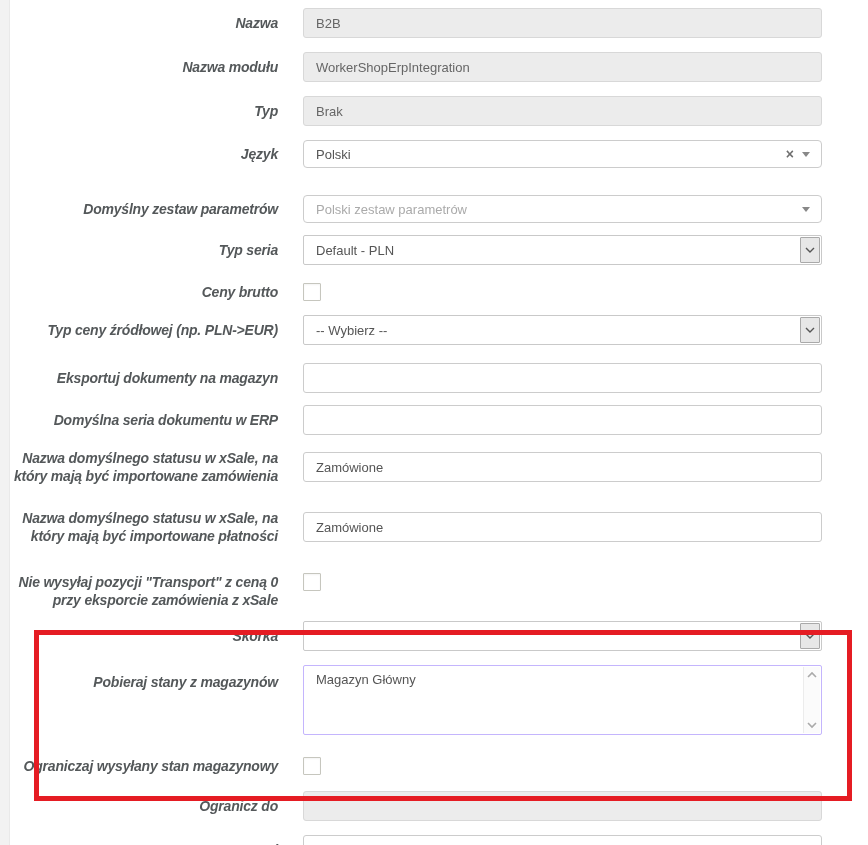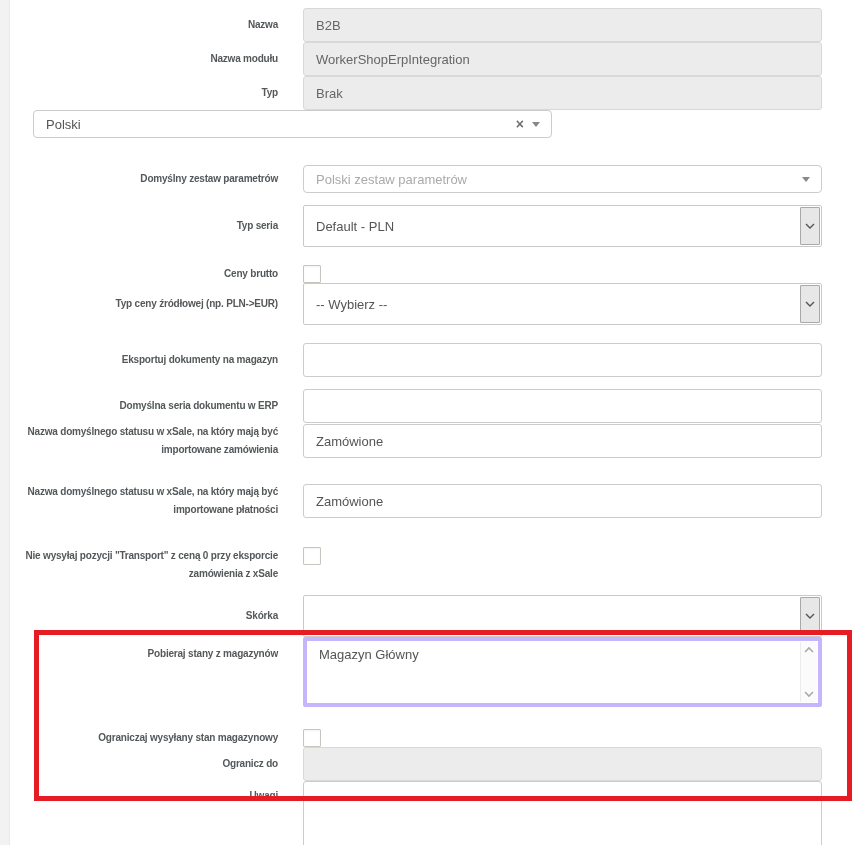--- a/index.html
+++ b/index.html
@@ -9,77 +9,77 @@
 
   .left-strip { position:absolute; left:0; top:0; width:10px; height:845px;
                 background:#f2f2f2; border-right:1px solid #e9e9e9; }
 
   .form { position:relative; padding-left:8px; }
 
   .row { display:flex; align-items:center; }
   .row.top { align-items:flex-start; }
 
   .lbl { width:270px; flex:none; text-align:right;
-         font-weight:bold; font-size:10px; line-height:18px;
-         letter-spacing:-0.2px; color:#54585a; }
+         font-weight:bold; font-size:14px; line-height:18px;
+         letter-spacing:-0.2px; color:#54585a;font-style:italic; }
   .ctl { margin-left:25px; width:519px; flex:none; position:relative; }
   .ctl.auto { width:auto; }
 
   
   .txt { width:100%; height:30px; border:1px solid #ccc; border-radius:3px;
-         background:#fff; padding:16px 12px; font-family:inherit;
+         background:#fff; padding:4px 12px; font-family:inherit;
          font-size:13px; color:#555; outline:none; }
   .txt:disabled, .txt.dis { background:#ececec; border-color:#d8d8d8; color:#666; }
 
   
   .s2 { height:28px; border:1px solid #ccc; border-radius:4px; background:#fff;
         display:flex; align-items:center; padding:0 24px 0 12px;
         font-size:13px; color:#555; position:relative; cursor:pointer; }
   .s2 .ph { color:#aaa; }
   .s2-caret { position:absolute; right:11px; top:50%; margin-top:-2px;
               width:0; height:0; border-left:4px solid transparent;
               border-right:4px solid transparent; border-top:5px solid #888; }
   .s2-clear { position:absolute; right:27px; top:50%; transform:translateY(-52%);
               font-weight:bold; color:#6f6f6f; font-size:14px; line-height:14px;
               cursor:pointer; }
 
   
-  .nsel { height:42px; border:1px solid #c9c9c9; border-radius:2px; background:#fff;
+  .nsel { height:30px; border:1px solid #c9c9c9; border-radius:2px; background:#fff;
           display:flex; align-items:center; padding:0 32px 0 12px;
           font-size:13px; color:#555; position:relative; cursor:pointer; }
   .nsel-btn { position:absolute; top:1px; right:1px; bottom:1px; width:20px;
               background:#e7e7e7; border:1px solid #a9a9a9; border-radius:1px;
               display:flex; align-items:center; justify-content:center; }
 
   
   .cb { appearance:none; -webkit-appearance:none; width:18px; height:18px;
         border:1px solid #c6c6be; border-radius:1px; background:#fff;
         box-shadow:inset 0 1px 2px rgba(0,0,0,0.05); cursor:pointer; display:block; }
 
   
-  .lbox { height:70px; border:4px solid #c4b5fd; border-radius:2px; background:#fff;
+  .lbox { height:70px; border:1px solid #c4b5fd; border-radius:2px; background:#fff;
           position:relative; padding:4px 26px 4px 12px; font-size:13px;
           color:#555; line-height:19px; overflow:hidden; }
   .lbox-sb { position:absolute; top:1px; right:1px; bottom:1px; width:17px;
              background:#fbfbfb; border-left:1px solid #ececec; }
   .sb-arrow { position:absolute; left:2px; width:12px; height:8px; cursor:pointer; }
   .sb-arrow.up { top:4px; } .sb-arrow.down { bottom:4px; }
 
   
   .ta { width:100%; height:72px; border:1px solid #ccc; border-radius:3px;
         background:#fff; padding:6px 12px; font-family:inherit; font-size:13px;
         color:#555; resize:none; outline:none; }
 
   
   .red-box { position:absolute; left:34px; top:630px; width:818px; height:171px;
              border:5px solid #e51c23; pointer-events:none; z-index:5; }
 
   
   .mt8{margin-top:8px} .mt10{margin-top:27px} .mt12{margin-top:12px}
-  .mt14{} .mt16{} .mt18{margin-top:18px}
+  .mt14{margin-top:14px} .mt16{margin-top:16px} .mt18{margin-top:18px}
   .mt22{margin-top:22px} .mt24{margin-top:24px} .mt28{margin-top:28px}
   .pt6{padding-top:6px} .pt8{padding-top:8px}
 </style>
 </head>
 <body>
 
 <div class="left-strip"></div>
 
 <div class="form">
 
@@ -92,20 +92,21 @@
     <div class="lbl">Nazwa modułu</div>
     <div class="ctl"><input class="txt dis" disabled="" value="WorkerShopErpIntegration" style=""></div>
   </div>
 
   <div class="row mt14">
     <div class="lbl">Typ</div>
     <div class="ctl"><input class="txt dis" disabled="" value="Brak" style=""></div>
   </div>
 
   <div class="row mt14">
+    <div class="lbl">Język</div>
     <div class="ctl">
       <div class="s2">
         <span>Polski</span>
         <span class="s2-clear">×</span>
         <span class="s2-caret"></span>
       </div>
     </div>
   </div>
 
   <div class="row mt10">

